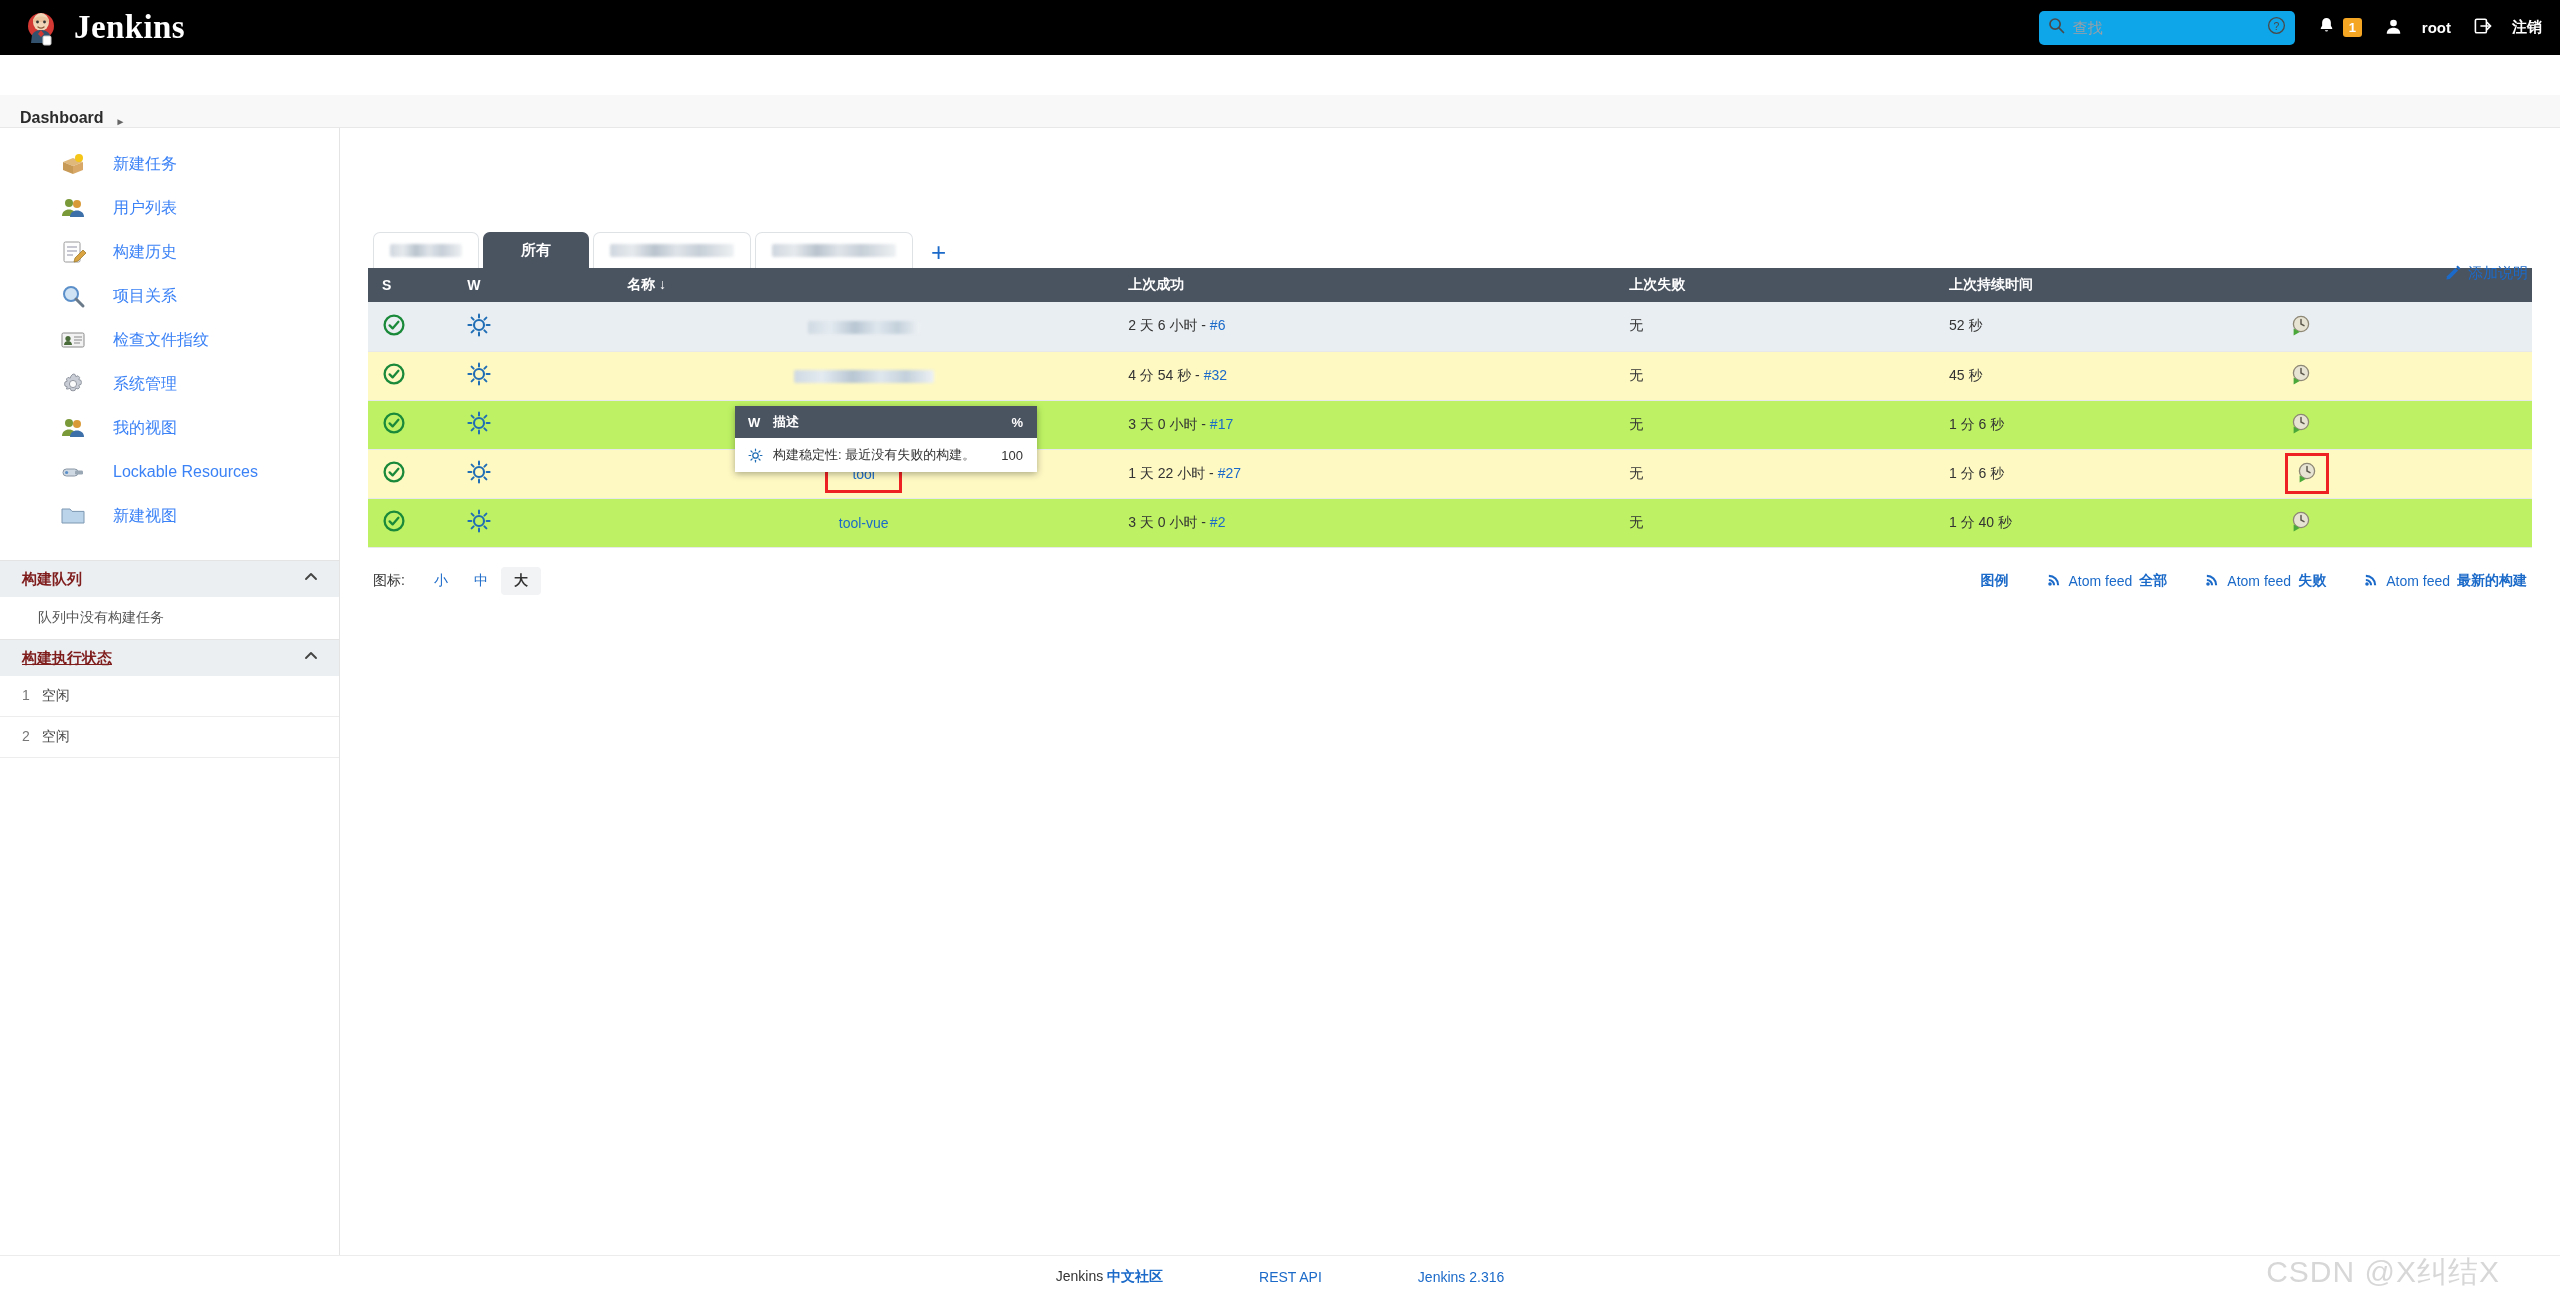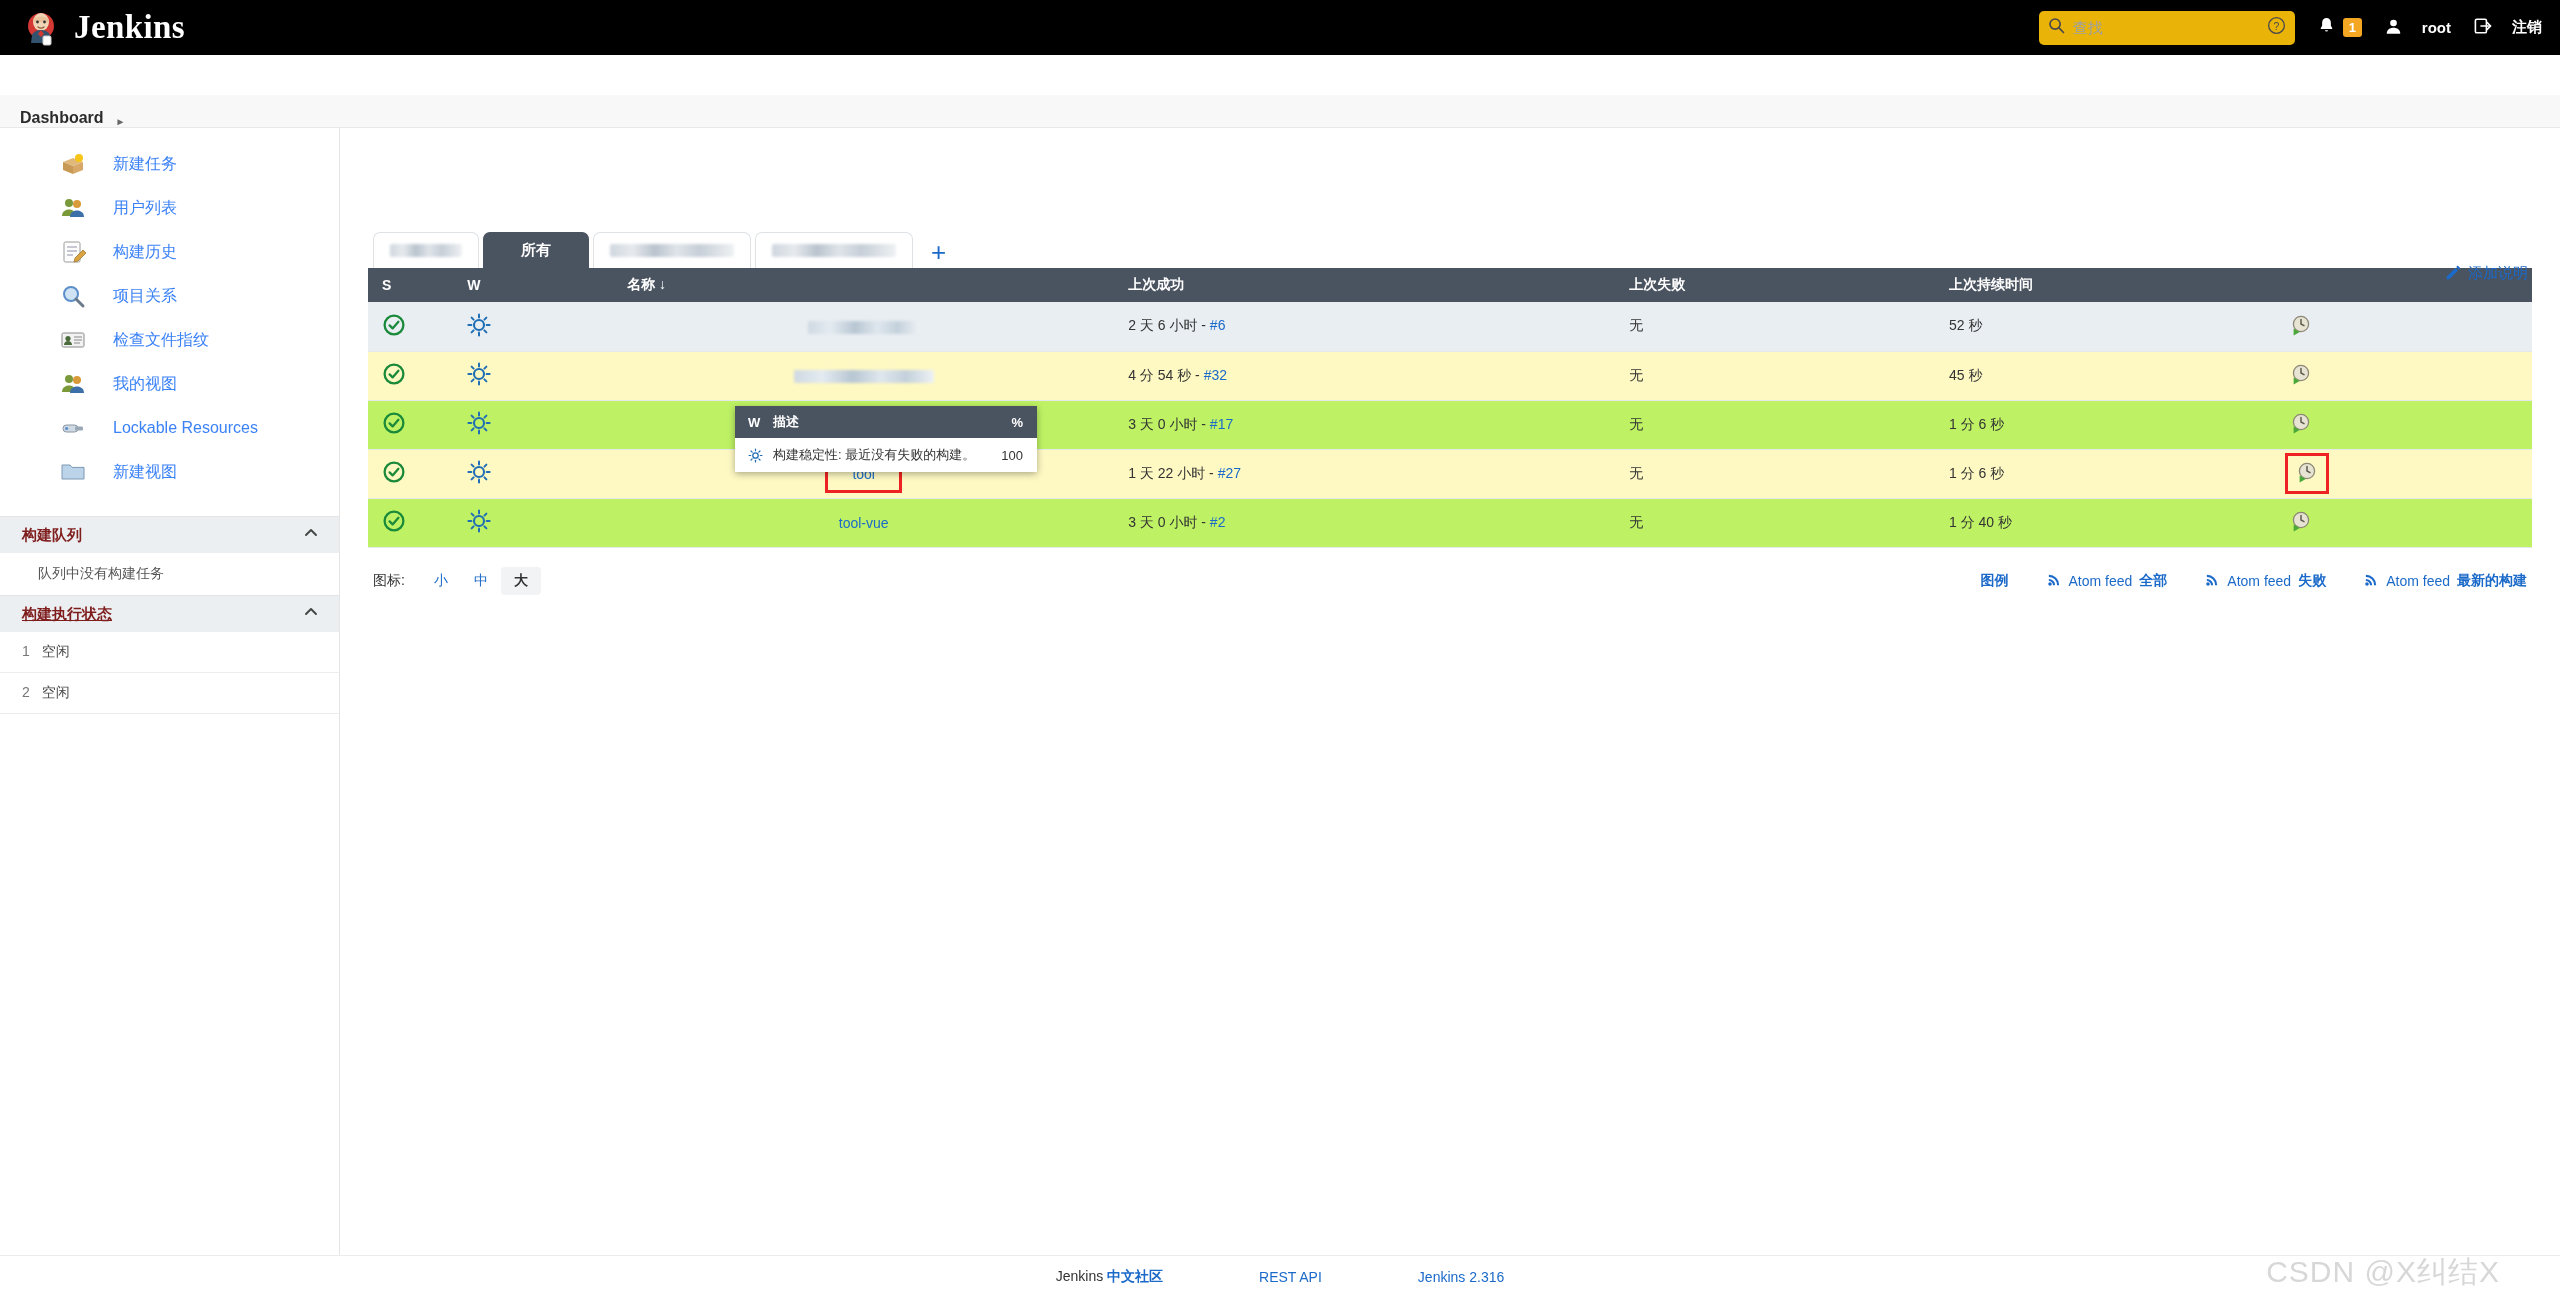--- a/index.html
+++ b/index.html
@@ -18,21 +18,21 @@
   .brand-logo { width: 38px; height: 38px; position: relative; }
   .brand-text {
     font-family: "Liberation Serif", "DejaVu Serif", serif;
     font-size: 33px; font-weight: 700; color: #ffffff; letter-spacing: .4px;
   }
   .topbar-right {
     position: absolute; right: 18px; top: 0; height: 55px;
     display: flex; align-items: center; gap: 22px;
   }
   .search-wrap {
-    width: 256px; height: 34px; background: #eab308; border-radius: 5px;
+    width: 256px; height: 34px; background: #0ea5e9; border-radius: 5px;
     display: flex; align-items: center; padding: 0 9px; gap: 8px; position: relative;
   }
   .search-input {
     border: 0; outline: 0; font-size: 15px; color: #333; flex: 1;
     font-family: "Liberation Sans", sans-serif; background: transparent;
   }
   .search-input::placeholder { color: #9aa0a6; }
   .help-icon { position: absolute; right: 9px; }
   .bell-group { display: flex; align-items: center; gap: 7px; }
   .badge {
@@ -323,20 +323,29 @@
           <circle cx="8" cy="11.5" r="2.6" fill="#4a6b3a"></circle>
           <path d="M4 18c0-2.6 1.8-4 4-4s4 1.4 4 4z" fill="#4a6b3a"></path>
           <line x1="14" y1="10" x2="22" y2="10" stroke="#9a9a9a" stroke-width="1.2"></line>
           <line x1="14" y1="13" x2="22" y2="13" stroke="#9a9a9a" stroke-width="1.2"></line>
           <line x1="14" y1="16" x2="20" y2="16" stroke="#9a9a9a" stroke-width="1.2"></line>
         </svg>
       </span>
       <span>检查文件指纹</span>
     </div>
 
+    <div class="side-item">
+      <span class="side-icon">
+        <svg width="26" height="26" viewBox="0 0 26 26">
+          <path d="M13 3l2 .4.8 2.2 2.2-.8 1.6 1.6-.8 2.2 2.2.8.4 2-.4 2-2.2.8.8 2.2-1.6 1.6-2.2-.8-.8 2.2-2 .4-2-.4-.8-2.2-2.2.8L6.4 18l.8-2.2L5 15l-.4-2 .4-2 2.2-.8L6.4 8 8 6.4l2.2.8.8-2.2z" fill="#c9ced6" stroke="#8a909a" stroke-width=".9"></path>
+          <circle cx="13" cy="13" r="3.6" fill="#fbfbfc" stroke="#8a909a" stroke-width=".9"></circle>
+        </svg>
+      </span>
+      <span>系统管理</span>
+    </div>
 
     <div class="side-item">
       <span class="side-icon">
         <svg width="26" height="26" viewBox="0 0 26 26">
           <circle cx="9" cy="8" r="4" fill="#7a9a3a"></circle>
           <path d="M2 21c0-4 3.2-6.4 7-6.4S16 17 16 21z" fill="#7a9a3a"></path>
           <circle cx="17" cy="9" r="4" fill="#d99b3a"></circle>
           <path d="M10 22c0-4 3.2-6.4 7-6.4S24 18 24 22z" fill="#3d6fa8"></path>
         </svg>
       </span>

